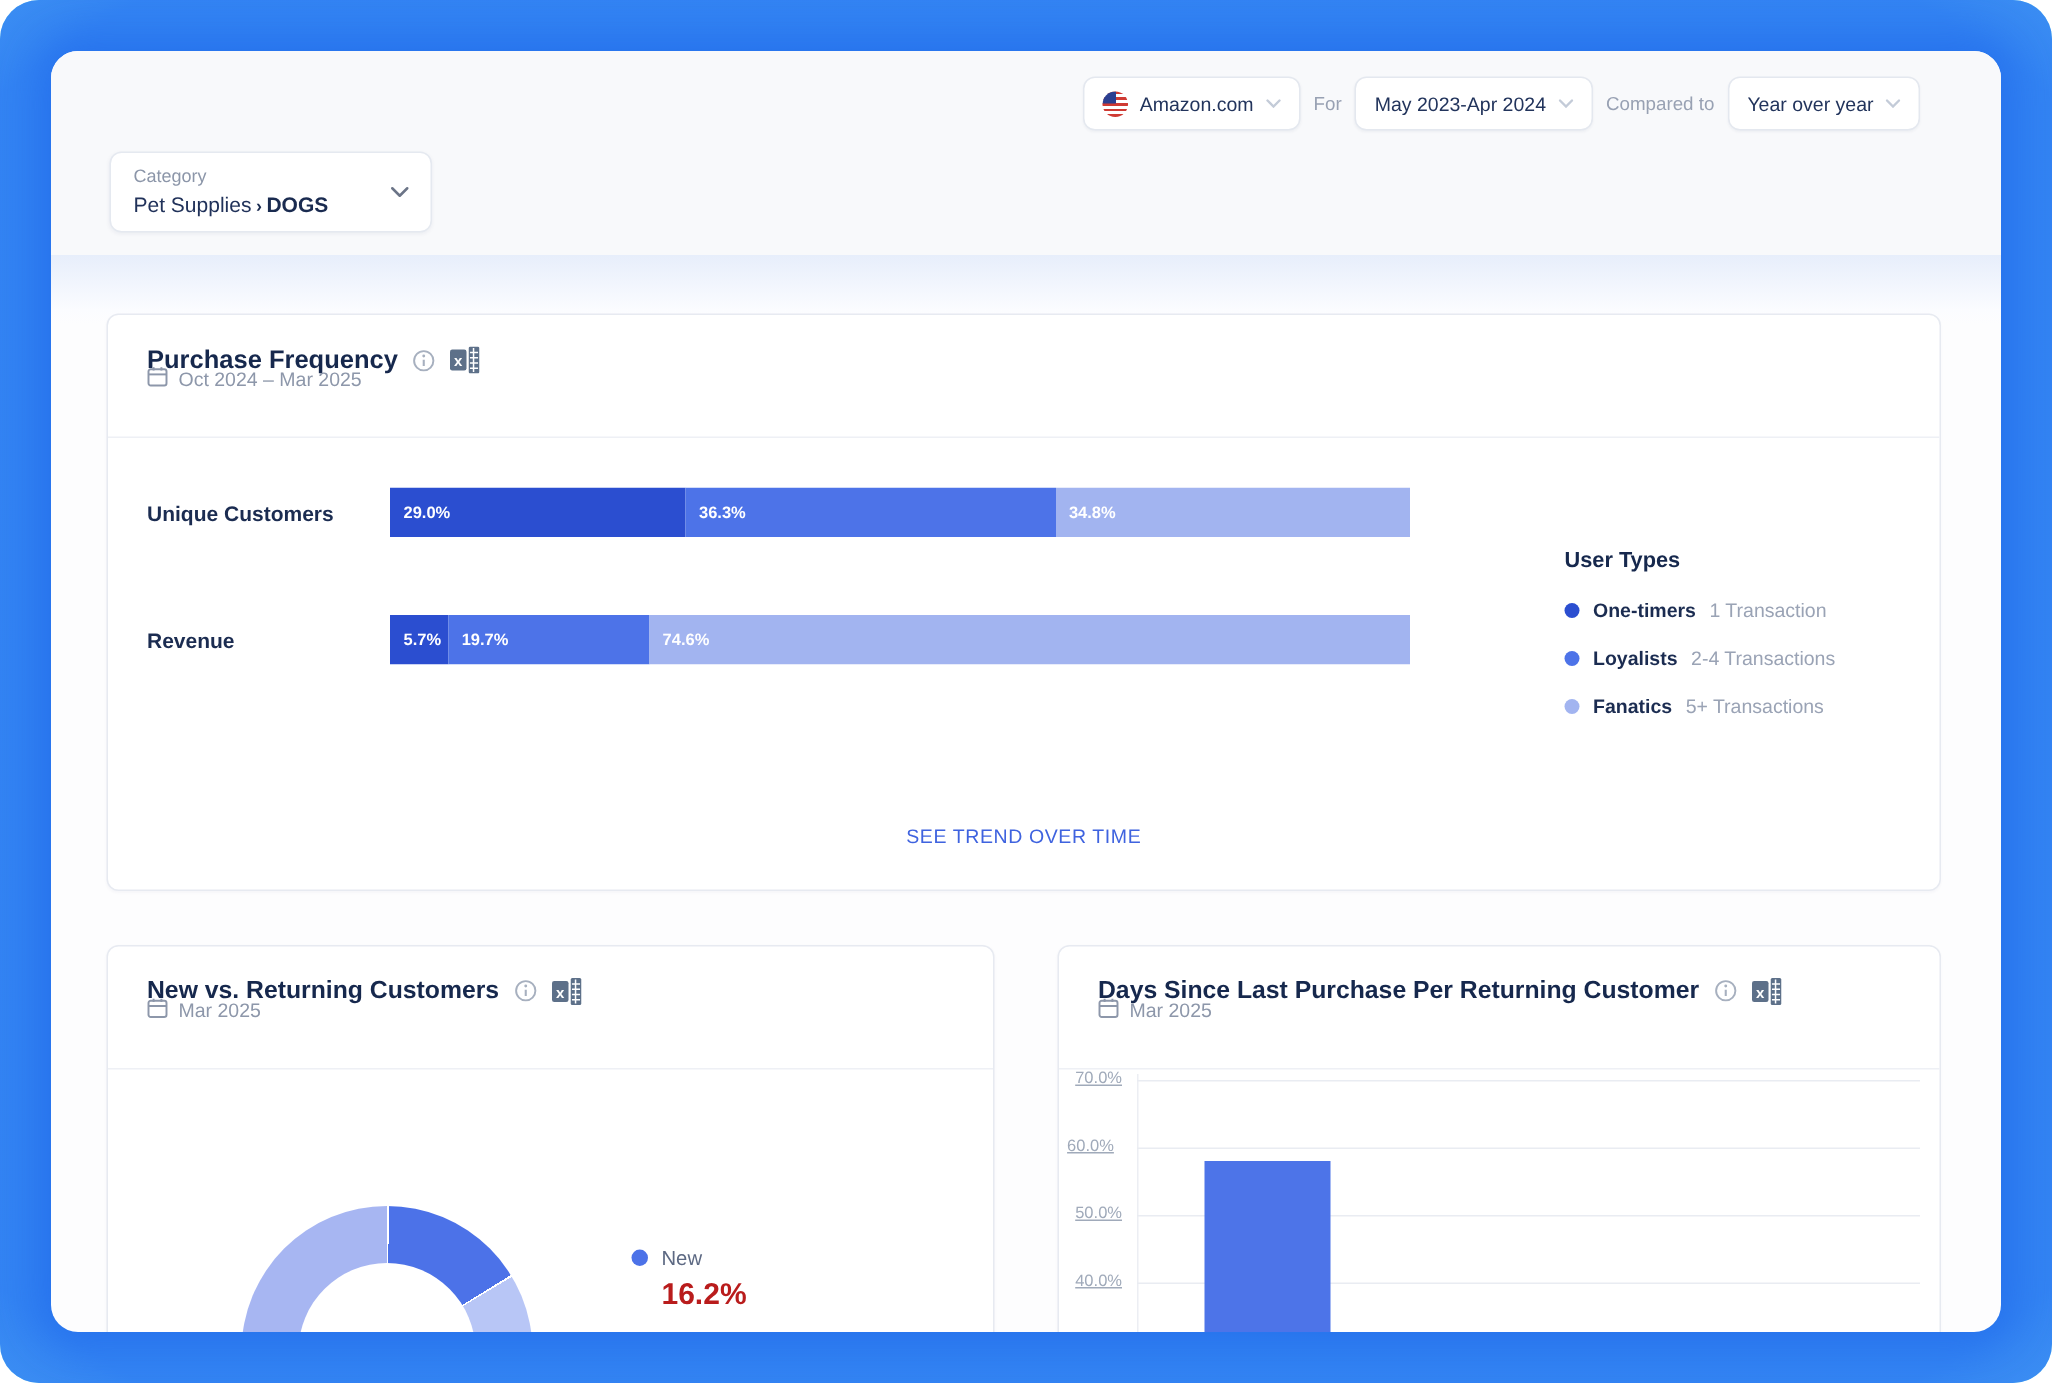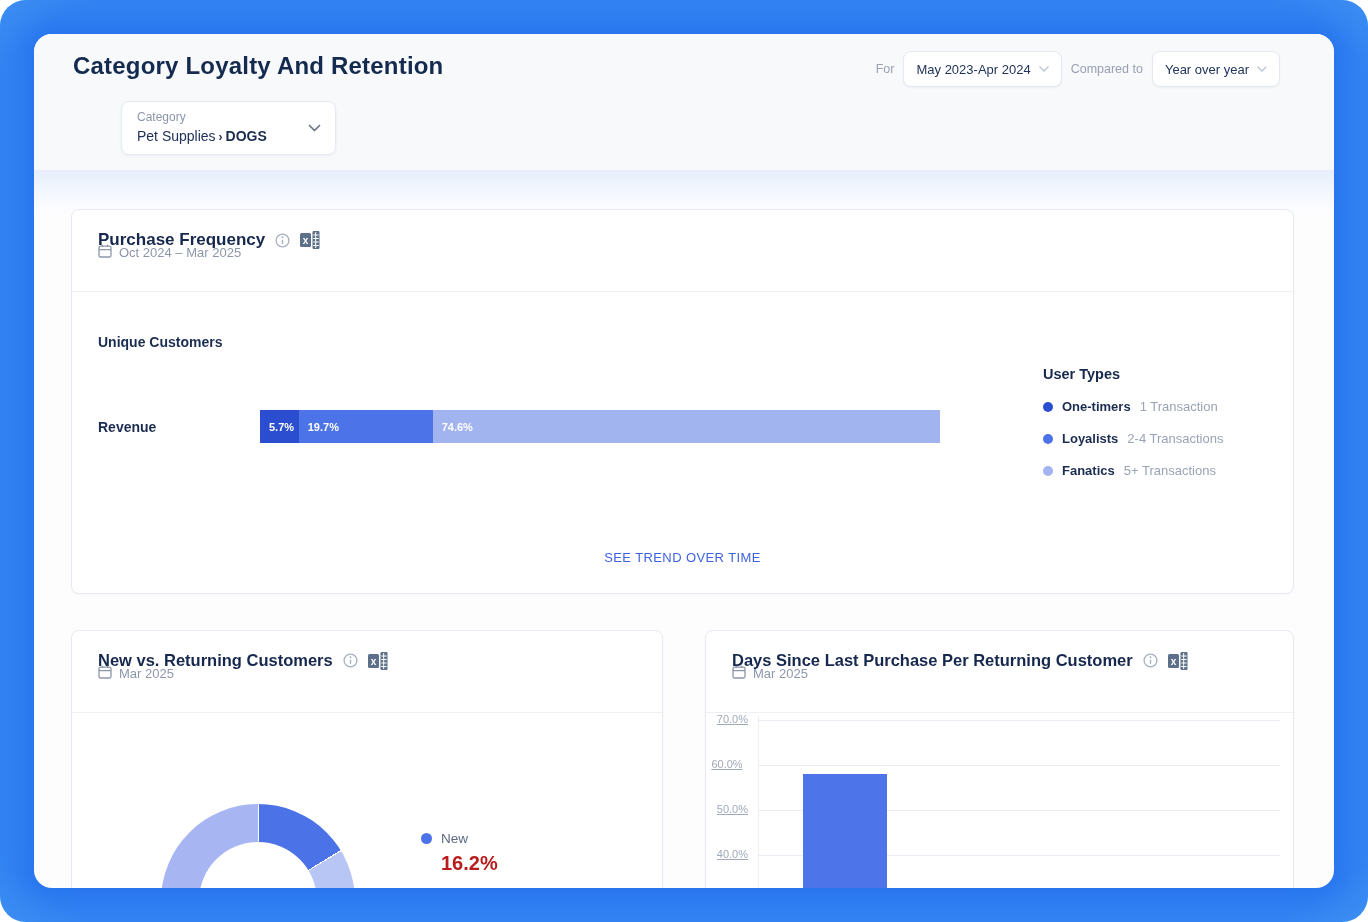--- a/index.html
+++ b/index.html
@@ -19,21 +19,21 @@
   .top-controls{position:absolute;top:17px;right:54px;display:flex;align-items:center;gap:9px;}
   .sel{display:flex;align-items:center;gap:8px;height:34px;padding:0 12px;background:#fff;
        border:1px solid #e4e8ef;border-radius:8px;box-shadow:0 1px 2px rgba(20,40,80,.05);cursor:pointer;}
   .sel-label{font-size:13px;color:#22345c;font-weight:500;}
   .mid-label{font-size:12.5px;color:#98a1b3;}
   .flag{width:17px;height:17px;border-radius:50%;overflow:hidden;position:relative;flex:0 0 auto;
        background:repeating-linear-gradient(180deg,#cf3a33 0 1.9px,#ffffff 1.9px 3.8px);}
   .flag::after{content:"";position:absolute;left:0;top:0;width:9px;height:8px;background:#2b3f91;}
 
   .category-box{position:absolute;left:39px;top:67px;width:213px;height:52px;background:#fff;
-       border:1px solid #e5e9f0;border-radius:8px;box-shadow:0 1px 3px rgba(20,40,80,.06);cursor:pointer;margin-left:48px;}
+       border:1px solid #e5e9f0;border-radius:8px;box-shadow:0 1px 3px rgba(20,40,80,.06);cursor:pointer;}
   .category-label{position:absolute;left:15px;top:8px;font-size:12px;color:#8c96a9;}
   .category-value{position:absolute;left:15px;top:26px;font-size:14px;color:#21325a;}
   .category-value b{color:#1a2b50;}
   .category-sep{font-weight:700;font-size:12px;padding:0 3px;color:#1a2b50;}
   .category-box .chev{position:absolute;right:14px;top:22px;}
 
   .card{position:absolute;background:#ffffff;border:1px solid #e7eaf1;border-radius:8px;box-shadow:0 1px 2px rgba(20,40,80,.03);}
   .card-title-row{position:absolute;left:26px;top:20px;display:flex;align-items:center;gap:10px;}
   .card-title{font-size:17px;font-weight:700;color:#16284d;}
   .card-title.sm{font-size:16.5px;}
@@ -77,23 +77,31 @@
   .chev{line-height:0;}
 </style>
 </head>
 <body>
 
 <div class="canvas">
 <div class="page">
   <div class="page-head"></div>
   <div class="page-band"></div>
 
-  <div class="page-title">Category Loyalty And Retention</div>
 
   <div class="top-controls">
+    <div class="sel">
+      <span class="flag"></span>
+      <span class="sel-label">Amazon.com</span>
+      <span class="chev">
+        <svg width="10" height="6" viewBox="0 0 10 6">
+              <path d="M1 1l4 4 4-4" stroke="#c3cbd8" stroke-width="1.6" fill="none" stroke-linecap="round"></path>
+            </svg>
+      </span>
+    </div>
     <span class="mid-label">For</span>
     <div class="sel">
       <span class="sel-label">May 2023-Apr 2024</span>
       <span class="chev">
         <svg width="10" height="6" viewBox="0 0 10 6">
               <path d="M1 1l4 4 4-4" stroke="#c3cbd8" stroke-width="1.6" fill="none" stroke-linecap="round"></path>
             </svg>
       </span>
     </div>
     <span class="mid-label">Compared to</span>
@@ -151,20 +159,31 @@
               <line x1="9.6" y1="0.8" x2="9.6" y2="3" stroke="#8d97aa" stroke-width="1.3"></line>
             </svg>
       </span>
       <span>Oct 2024 – Mar 2025</span>
     </div>
     <div class="card-divider"></div>
 
     <div class="pf-rows">
           <div class="pf-row">
             <div class="pf-row-label">Unique Customers</div>
+            <div class="pf-bar">
+              <div class="pf-seg" style="width: 29%; background: rgb(43, 78, 208);">
+                <span>29.0%</span>
+              </div>
+              <div class="pf-seg" style="width: 36.3%; background: rgb(77, 115, 232);">
+                <span>36.3%</span>
+              </div>
+              <div class="pf-seg" style="width: 34.8%; background: rgb(162, 180, 240);">
+                <span>34.8%</span>
+              </div>
+            </div>
           </div>
           <div class="pf-row">
             <div class="pf-row-label">Revenue</div>
             <div class="pf-bar">
               <div class="pf-seg" style="width: 5.7%; background: rgb(43, 78, 208);">
                 <span>5.7%</span>
               </div>
               <div class="pf-seg" style="width: 19.7%; background: rgb(77, 115, 232);">
                 <span>19.7%</span>
               </div>

